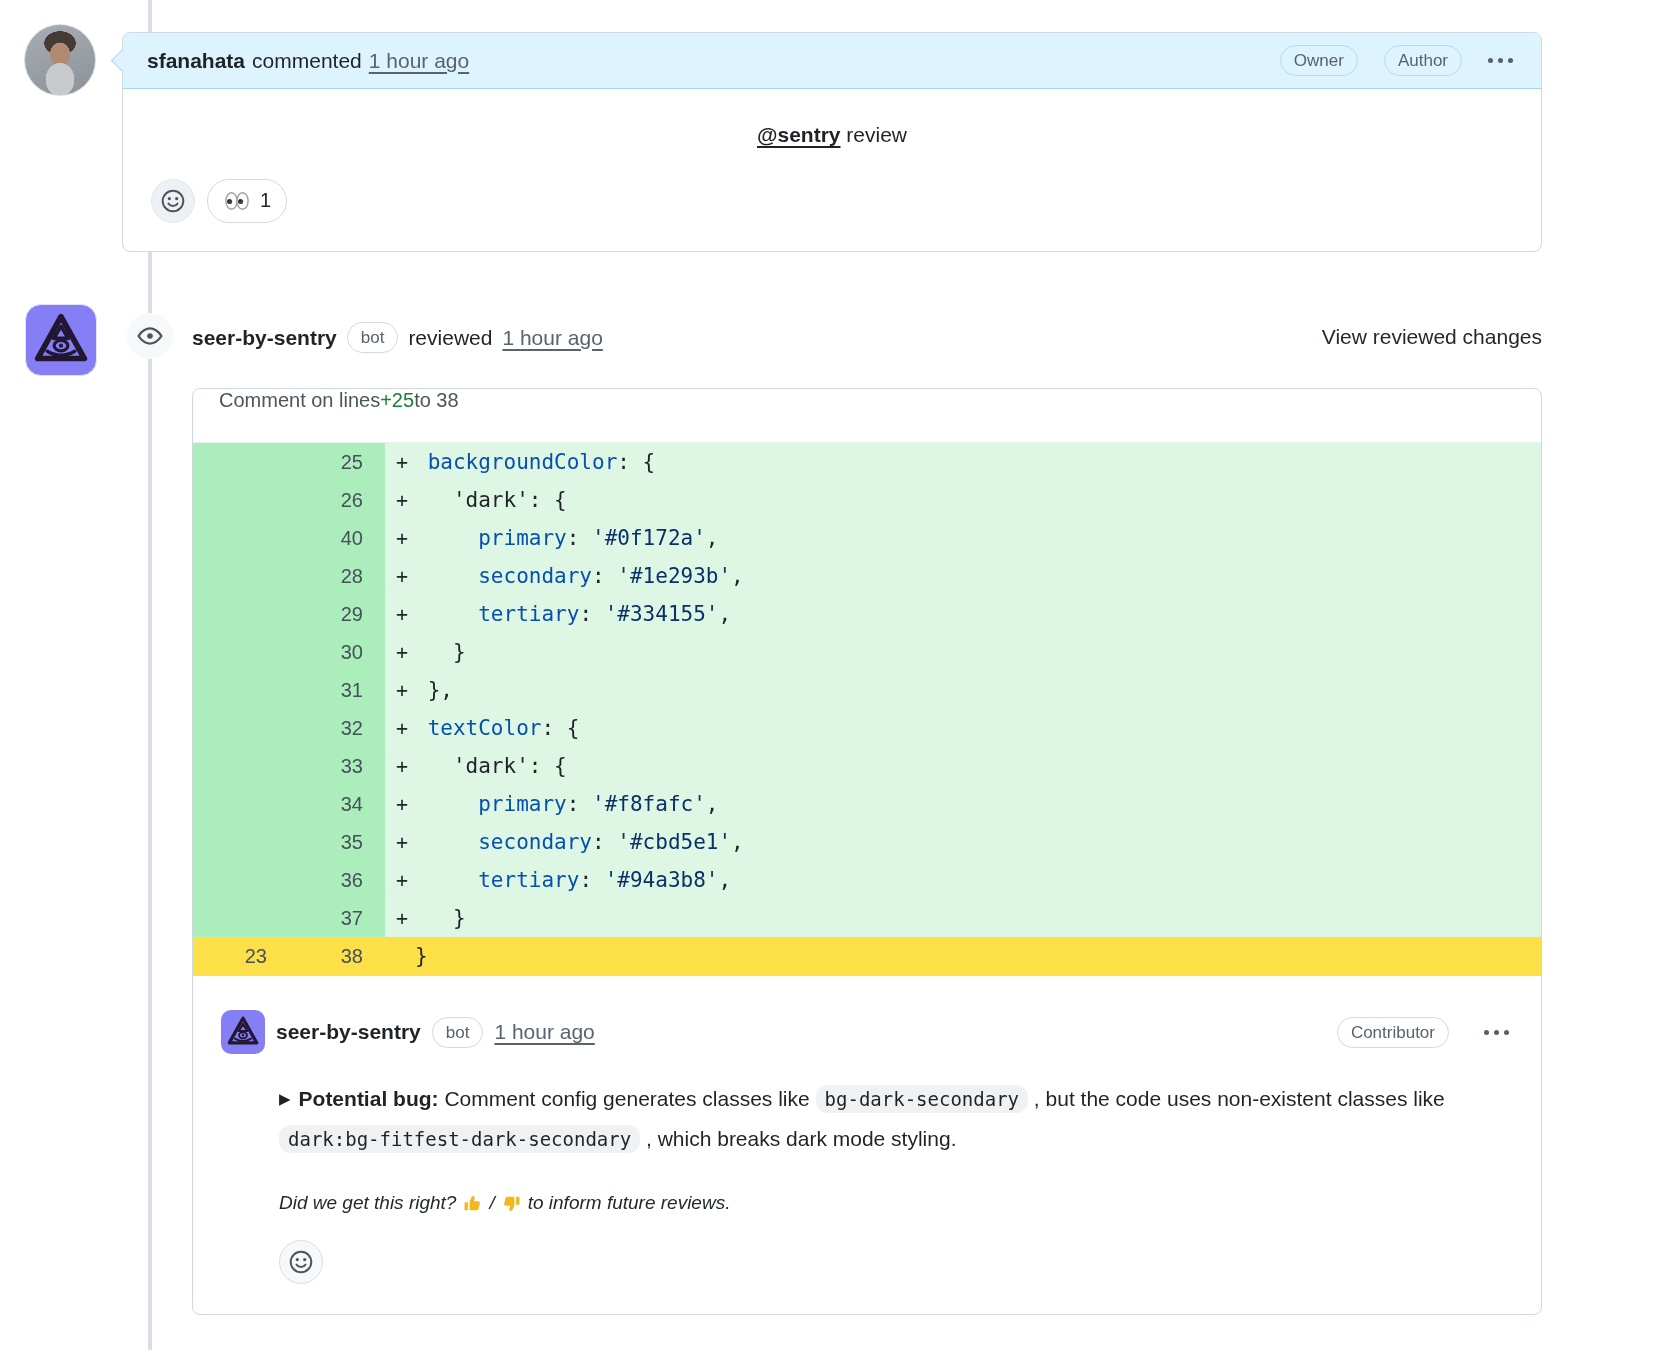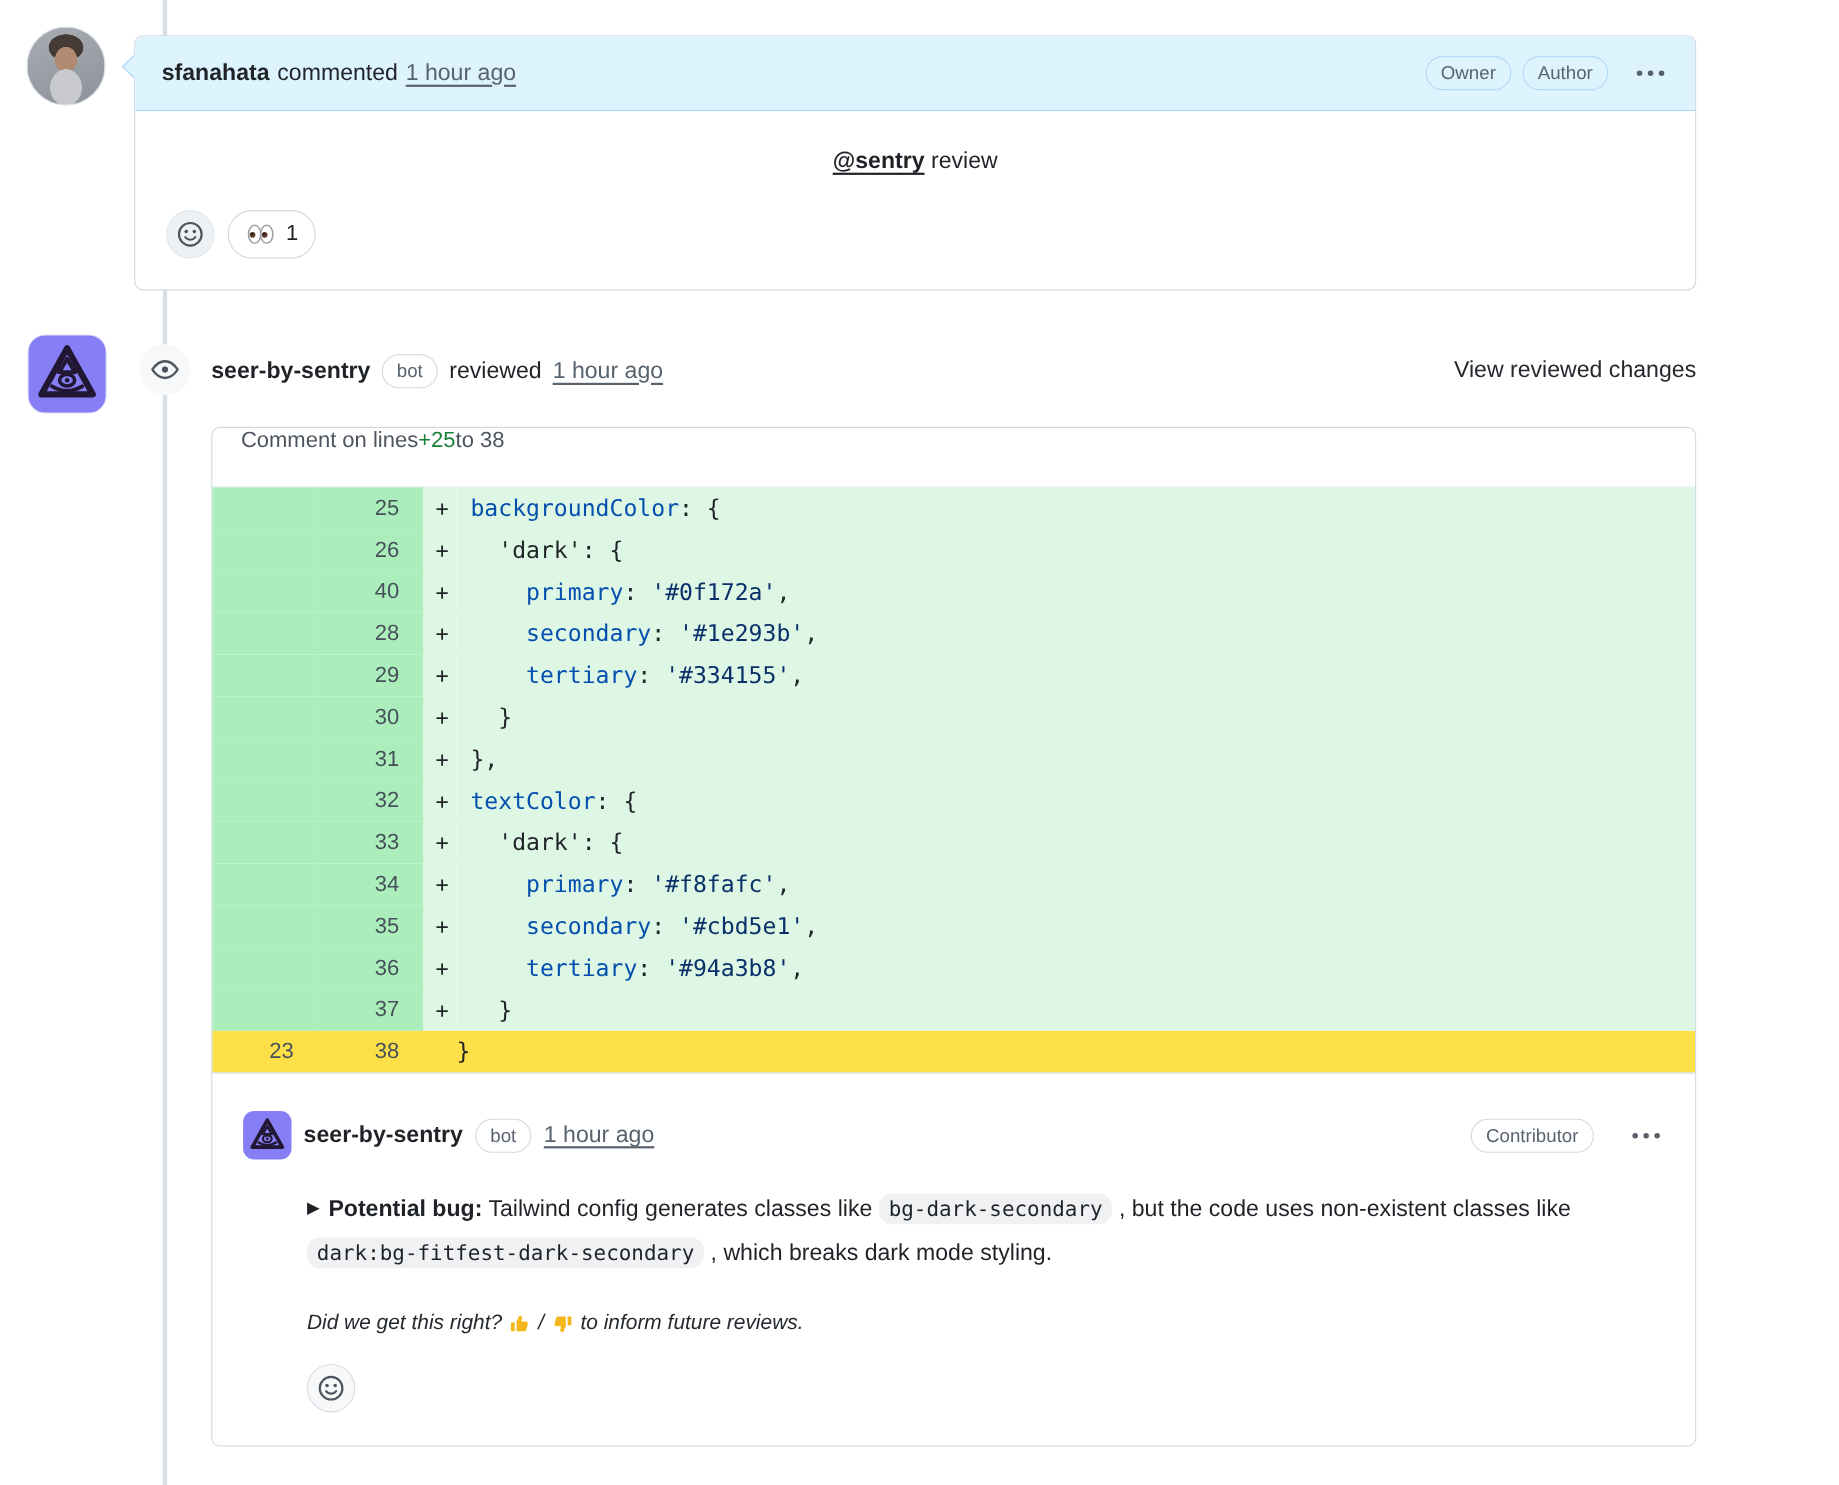--- a/index.html
+++ b/index.html
@@ -30,28 +30,28 @@
   
   .avatar-photo{position:absolute;left:24px;top:24px;width:72px;height:72px;border-radius:50%;overflow:hidden;
     background:
       radial-gradient(ellipse 26px 30px at 50% 78%, #c7c9cc 55%, transparent 56%),
       radial-gradient(ellipse 17px 20px at 50% 42%, #b08a71 58%, transparent 60%),
       radial-gradient(ellipse 25px 19px at 50% 26%, #453a34 62%, transparent 64%),
       linear-gradient(160deg,#a8adb3,#8c9299);
     border:1px solid #d8dee4;cursor:pointer;}
   .comment-card{position:absolute;left:122px;top:32px;width:1420px;background:#fff;
                 border:1px solid var(--card-border);border-radius:8px;}
-  .comment-card .hdr{position:relative;display:flex;align-items:center;height:68px;padding:0 24px;
+  .comment-card .hdr{position:relative;display:flex;align-items:center;height:56px;padding:0 24px;
                      background:var(--header-blue);border-bottom:1px solid var(--header-blue-border);
                      border-radius:8px 8px 0 0;font-size:21px;color:var(--text);}
   .comment-card .hdr .caret{position:absolute;left:-9px;top:20px;width:15px;height:15px;background:var(--header-blue);
                      border-left:1px solid var(--header-blue-border);border-bottom:1px solid var(--header-blue-border);
                      transform:rotate(45deg);}
   .hdr .spacer{flex:1;}
-  .hdr .badges{display:flex;gap:10px;align-items:center;}
+  .hdr .badges{display:flex;gap:26px;align-items:center;}
   .c1-body{padding:30px 28px 28px;text-align:center;}
   .c1-text{font-size:21px;line-height:1.5;}
   .mention{font-weight:700;text-decoration:underline;text-underline-offset:4px;color:var(--text);cursor:pointer;}
   .reactions{display:flex;gap:12px;align-items:center;margin-top:28px;}
 
   
   .seer-avatar{position:absolute;width:72px;height:72px;border-radius:16px;background:var(--avatar-purple);
                display:flex;align-items:center;justify-content:center;cursor:pointer;border:1px solid #e3e3f5;}
   .eye-badge{position:absolute;left:127px;top:313px;width:46px;height:46px;border-radius:50%;background:var(--gray-bg);
              display:flex;align-items:center;justify-content:center;}
@@ -288,21 +288,21 @@
         <span class="spacer"></span>
         <span class="pill">Contributor</span>
         <span class="kebab" style="margin-left:20px;">
             <i></i>
             <i></i>
             <i></i>
           </span>
       </div>
 
       <div class="n-body">
-        <span class="disclosure">▶</span><b>Potential bug:</b><span> Tailwind config generates classes like </span><span class="code-chip">bg-dark-secondary</span><span> , but the code uses non-existent classes like </span><span class="code-chip">dark:bg-fitfest-dark-secondary</span><span> , which breaks dark mode styling.</span>
+        <span class="disclosure">▶</span><b>Potential bug:</b><span> Comment config generates classes like </span><span class="code-chip">bg-dark-secondary</span><span> , but the code uses non-existent classes like </span><span class="code-chip">dark:bg-fitfest-dark-secondary</span><span> , which breaks dark mode styling.</span>
       </div>
 
       <div class="n-footer">
         <span>Did we get this right?</span>
         <svg class="icon-svg" width="21" height="21" viewBox="0 0 24 24">
           <path d="M6.8 10.5v9.2H3.8a.9.9 0 0 1-.9-.9v-7.4a.9.9 0 0 1 .9-.9h3Zm1.9 9.2h8.1c1 0 1.9-.7 2.1-1.7l1.4-5.9a2.1 2.1 0 0 0-2-2.6h-4.7l.9-3.5a1.9 1.9 0 0 0-3.4-1.6L8.7 9.5v10.2Z" fill="#f3b71b"></path>
         </svg>
         <span>/</span>
         <svg class="icon-svg" width="21" height="21" viewBox="0 0 24 24" style="transform:scale(-1,-1);">
           <path d="M6.8 10.5v9.2H3.8a.9.9 0 0 1-.9-.9v-7.4a.9.9 0 0 1 .9-.9h3Zm1.9 9.2h8.1c1 0 1.9-.7 2.1-1.7l1.4-5.9a2.1 2.1 0 0 0-2-2.6h-4.7l.9-3.5a1.9 1.9 0 0 0-3.4-1.6L8.7 9.5v10.2Z" fill="#f3b71b"></path>

